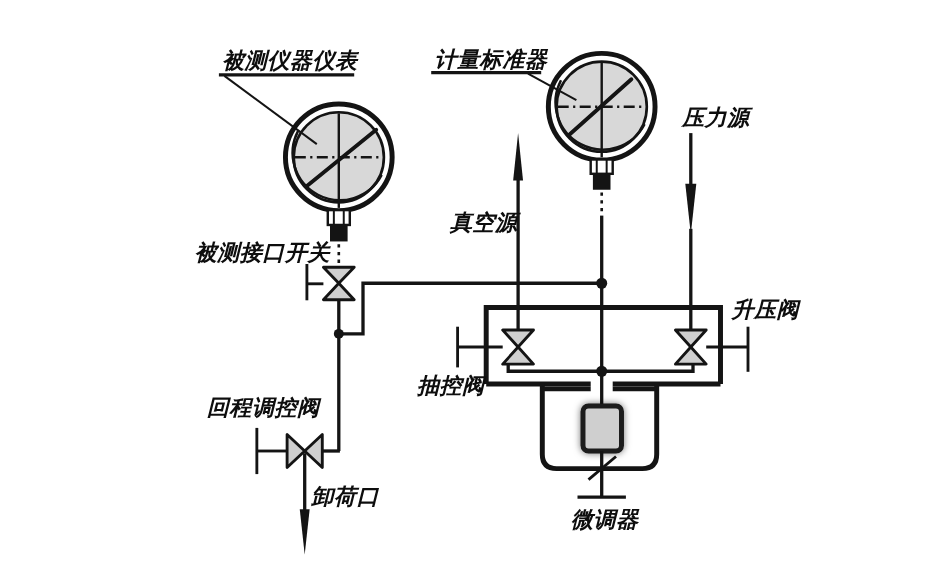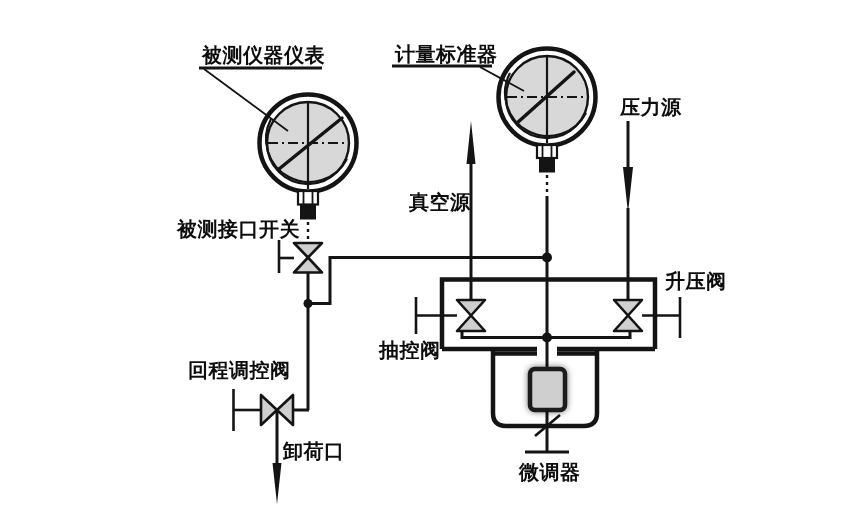--- a/index.html
+++ b/index.html
@@ -7,20 +7,21 @@
     padding: 0;
     background: #ffffff;
   }
   .stage {
     position: relative;
     width: 847px;
     height: 525px;
     background: #ffffff;
     overflow: hidden;
     font-family: "DejaVu Sans", sans-serif;
+    font-style: italic;
   }
   svg { display: block; }
   .lbl {
     font-family: "DejaVu Sans", sans-serif;
     font-size: 20px;
     font-weight: bold;
     fill: #0d0d0d;
     letter-spacing: 0.5px;
   }
   .pipe   { stroke: #141414; stroke-width: 3;   fill: none; }

